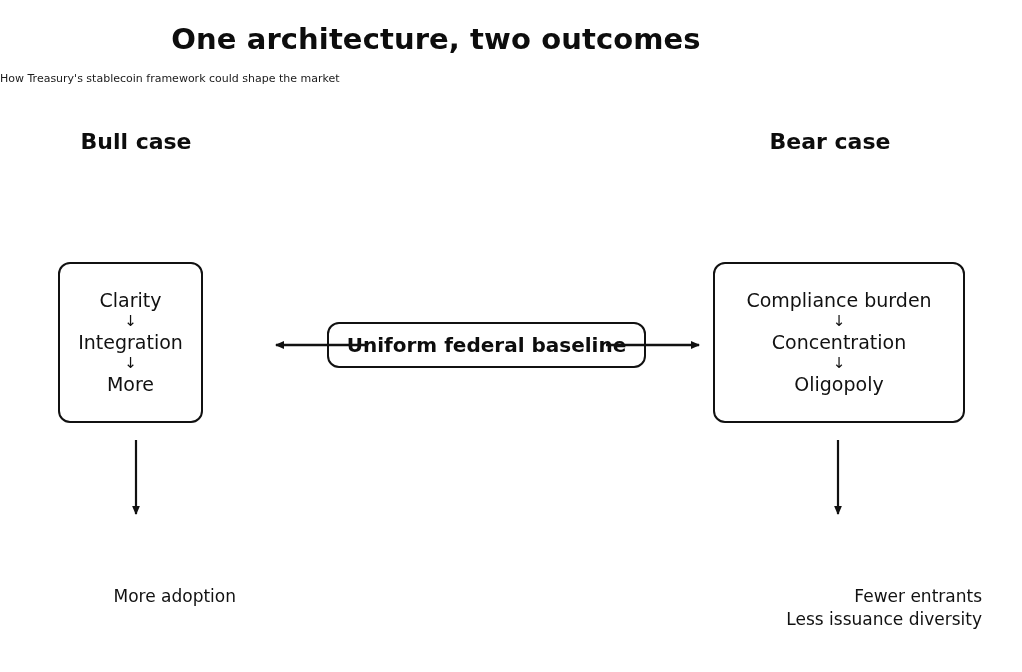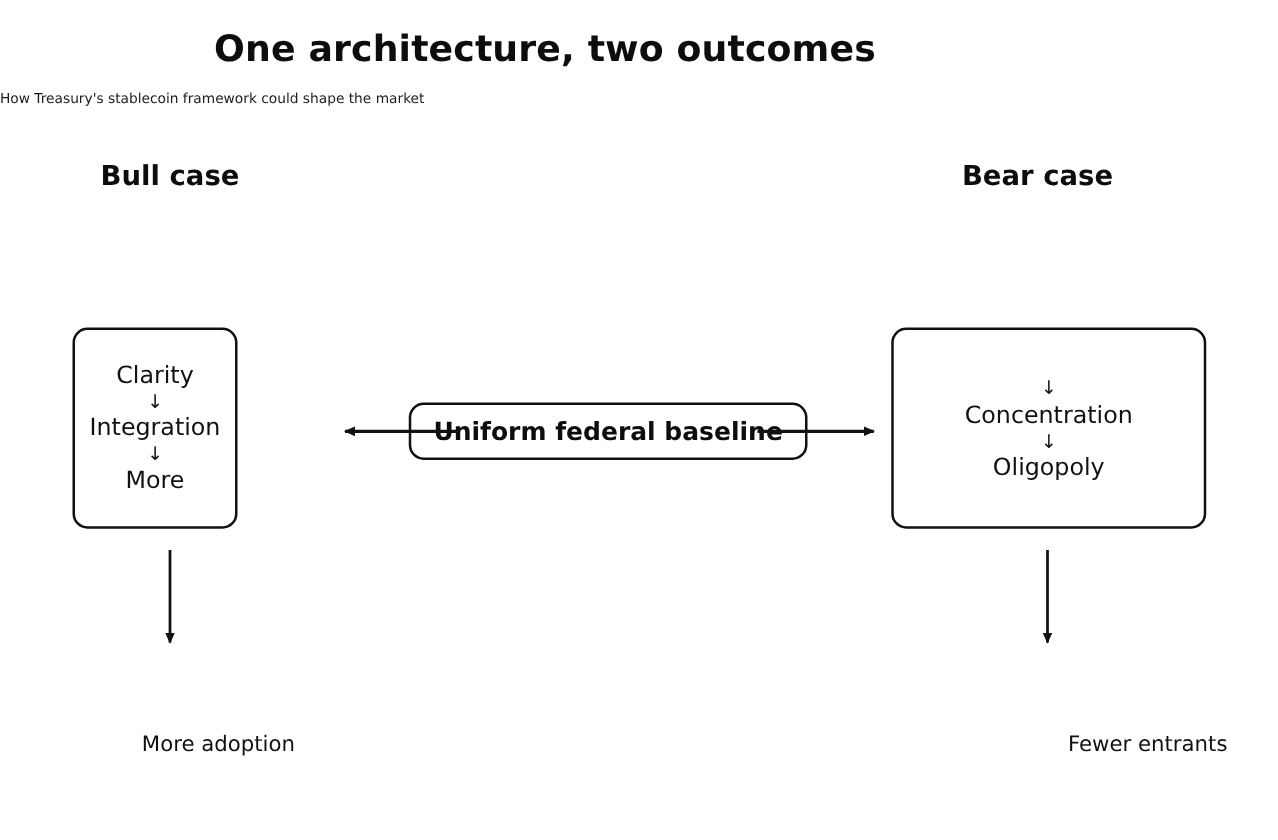--- a/index.html
+++ b/index.html
@@ -71,21 +71,21 @@
     flex-direction: column;
     align-items: center;
     justify-content: center;
     font-size: 19px;
     line-height: 1.0;
     color: #111111;
   }
   .flow-box.bull {
     left: 58px;
     top: 262px;
-    width: 132px;
+    width: 145px;
     height: 161px;
   }
   .flow-box.bear {
     left: 713px;
     top: 262px;
     width: 252px;
     height: 161px;
   }
   .flow-step {
     white-space: nowrap;
@@ -155,20 +155,21 @@
 
   <div class="flow-box bull">
     <div class="flow-step">Clarity</div>
     <div class="flow-arrow">↓</div>
     <div class="flow-step">Integration</div>
     <div class="flow-arrow">↓</div>
     <div class="flow-step">More</div>
   </div>
 
   <div class="flow-box bear">
+    <div class="flow-step">Compliance burden</div>
     <div class="flow-arrow">↓</div>
     <div class="flow-step">Concentration</div>
     <div class="flow-arrow">↓</div>
     <div class="flow-step">Oligopoly</div>
   </div>
 
   <div class="pill">Uniform federal baseline</div>
 
   <svg class="connectors" width="1022" height="672" viewBox="0 0 1022 672">
     <defs>
@@ -184,15 +185,16 @@
     <line x1="136" y1="440" x2="136" y2="514" stroke="#111111" stroke-width="2.2" marker-end="url(#arrowhead)"></line>
 
     <line x1="838" y1="440" x2="838" y2="514" stroke="#111111" stroke-width="2.2" marker-end="url(#arrowhead)"></line>
   </svg>
 
   <div class="outcome-caption bull">
     <div>More adoption</div>
   </div>
   <div class="outcome-caption bear">
     <div>Fewer entrants</div>
+    <div>Less issuance diversity</div>
   </div>
 
 </div>
 
 </body></html>

